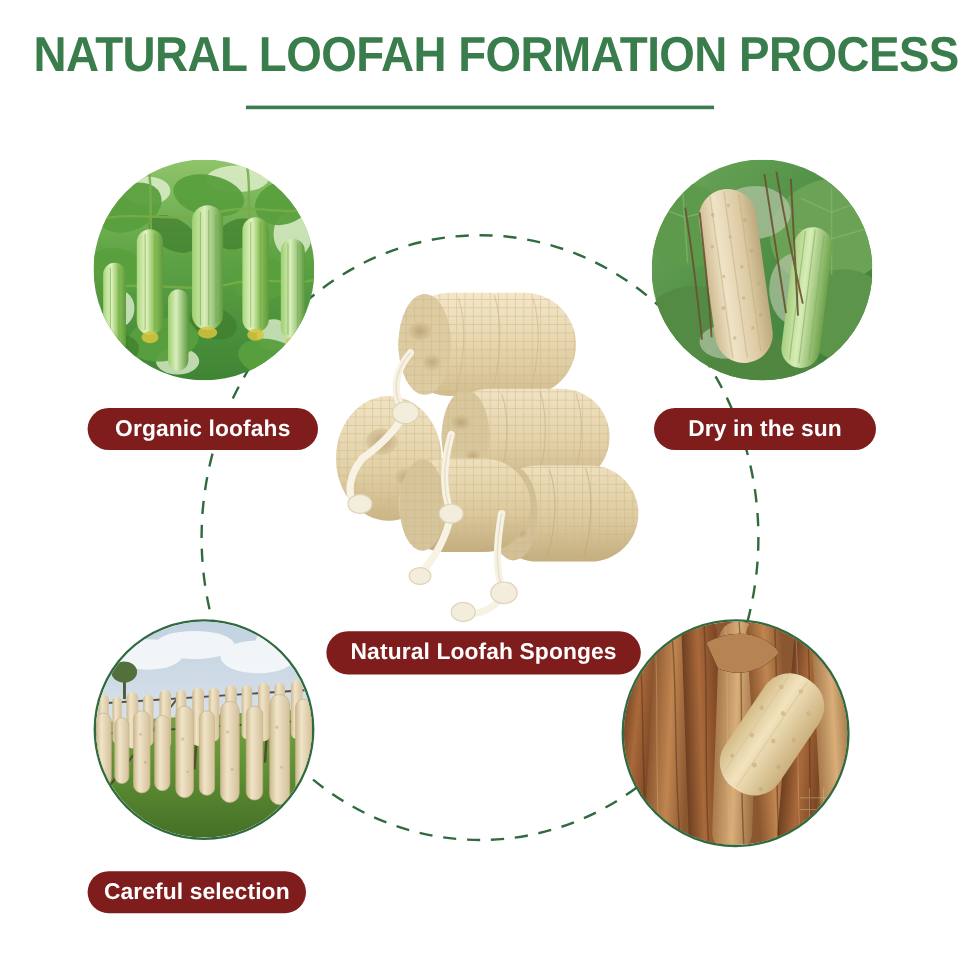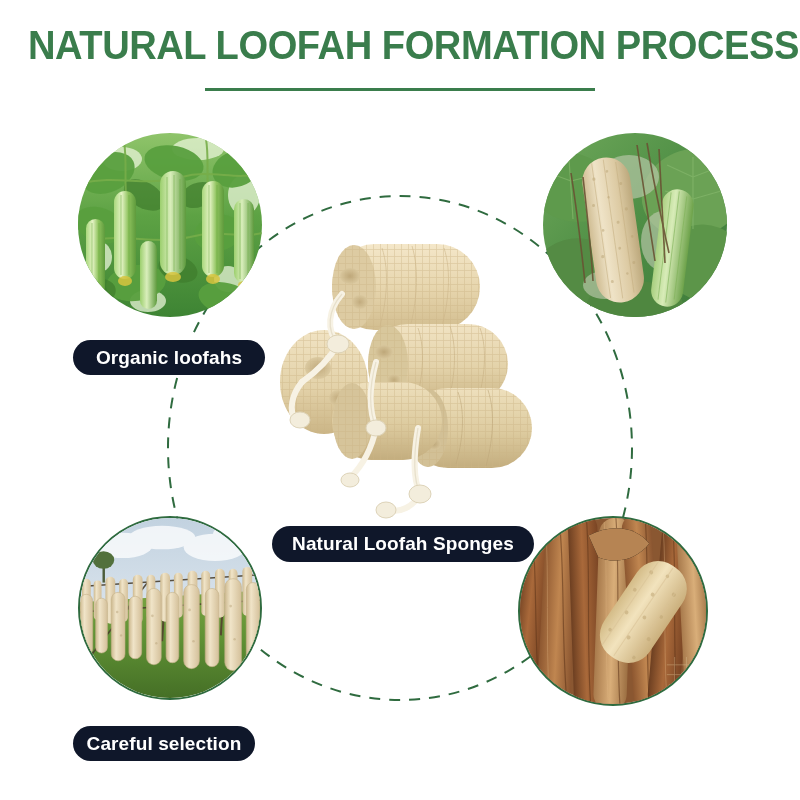--- a/index.html
+++ b/index.html
@@ -45,21 +45,21 @@
   #c-botleft   {left:78px; top:516px; width:184px;height:184px;}
   #c-botright  {left:518px;top:516px; width:190px;height:190px;}
 
   
   #product{position:absolute;left:272px;top:232px;width:268px;height:290px;}
   #product svg{display:block;width:100%;height:100%;}
 
   
   .pill{
     position:absolute;
-    background:#0f172a;
+    background:#7f1d1d;
     color:#ffffff;
     border-radius:999px;
     display:flex;align-items:center;justify-content:center;
     font-weight:700;
     font-size:19px;
     letter-spacing:0.1px;
     white-space:nowrap;
     box-sizing:border-box;
   }
   #p-organic      {left:73px; top:340px; width:192px;height:35px;}
@@ -544,19 +544,20 @@
         <ellipse cx="104" cy="196" rx="10" ry="8"></ellipse>
         <ellipse cx="148" cy="262" rx="11" ry="9"></ellipse>
         <ellipse cx="78" cy="248" rx="9" ry="7"></ellipse>
         <ellipse cx="114" cy="278" rx="10" ry="8"></ellipse>
       </g>
     </svg>
   </div>
 
   <div class="pill" id="p-organic">Organic loofahs</div>
 
+  <div class="pill" id="p-dry">Dry in the sun</div>
 
   <div class="pill" id="p-careful">Careful selection</div>
 
   <div class="pill" id="p-center">Natural Loofah Sponges</div>
 
 
 </div>
 
 </body></html>

